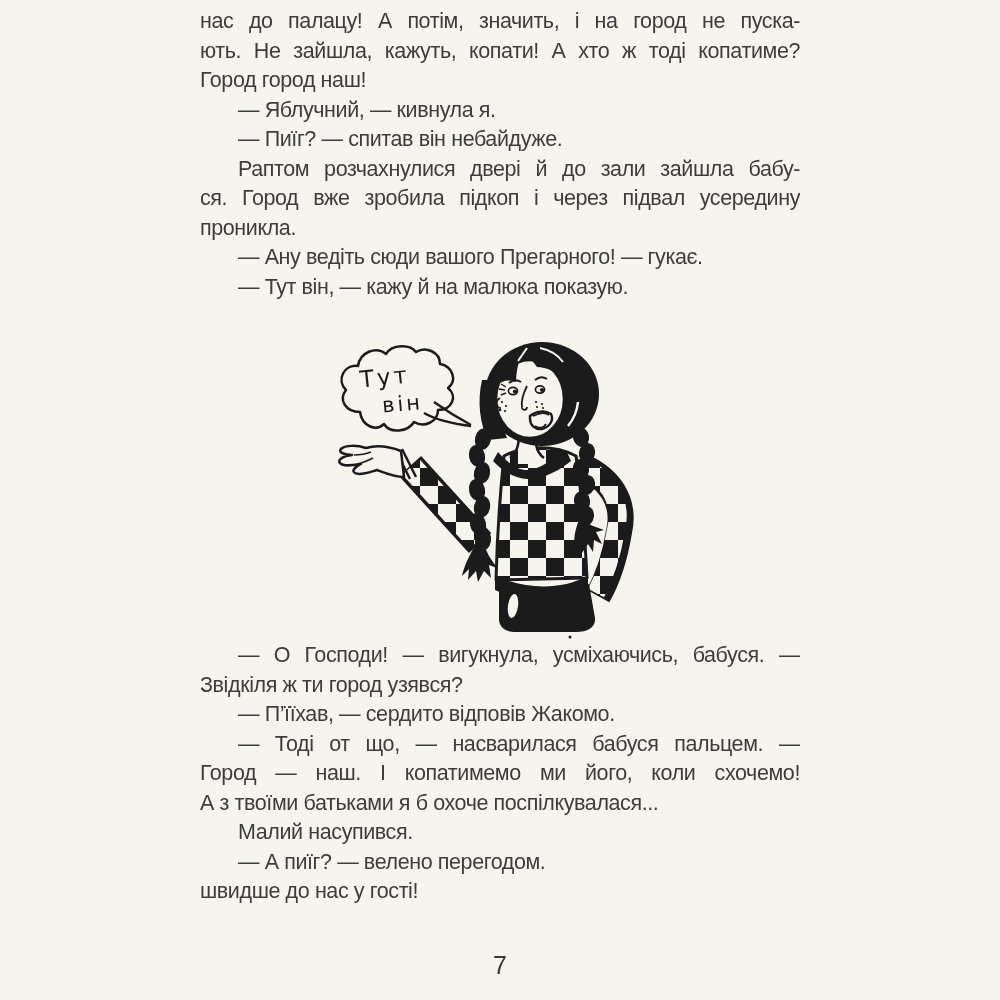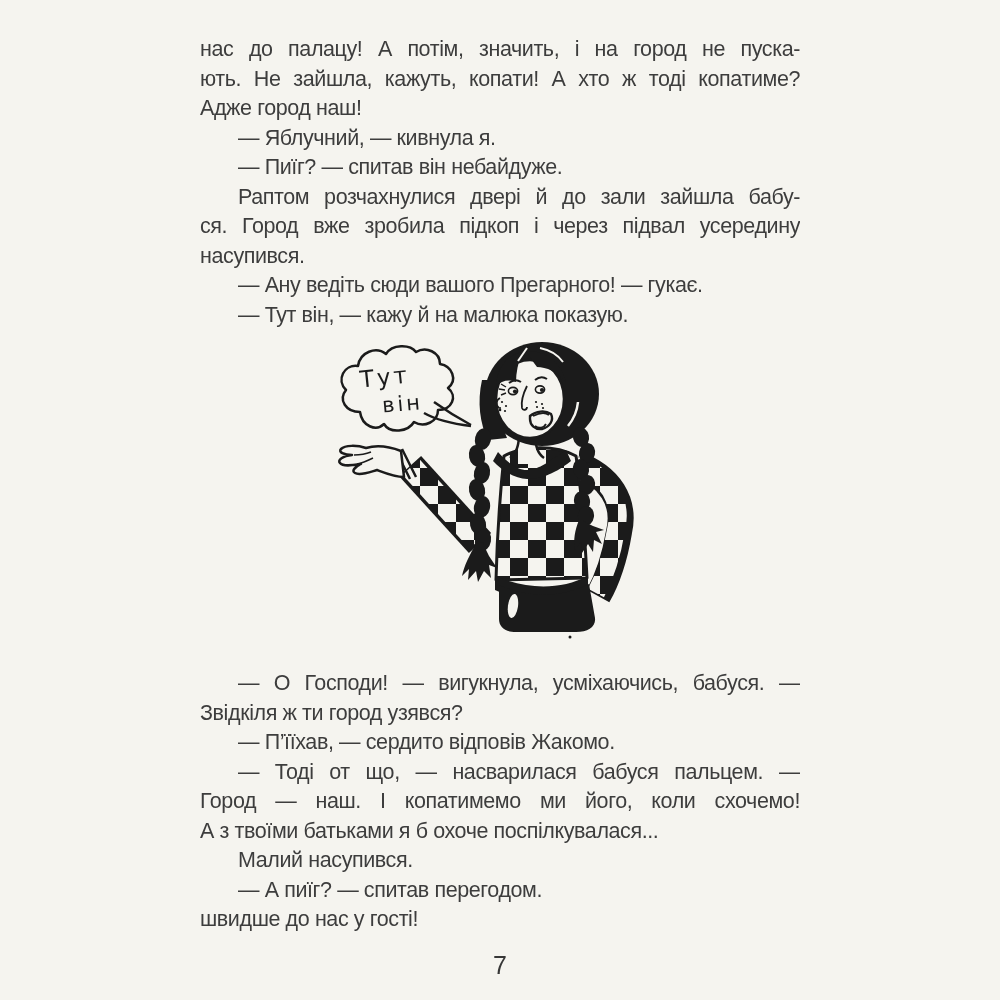--- a/index.html
+++ b/index.html
@@ -4,21 +4,21 @@
 <style>
   html,body { margin:0; padding:0; }
   .page {
     position:relative; width:1000px; height:1000px;
     background:#f5f4ef; overflow:hidden;
     font-family:"Liberation Sans", sans-serif;
     color:#3d3d3d;
   }
   .textblock {
     position:absolute; left:200px; width:600px;
-    font-size:21.5px; letter-spacing:-0.4px;margin-top:28px;
+    font-size:21.5px; letter-spacing:-0.4px;
   }
   #text-top { top:7px; }
   #text-bottom { top:641px; }
   .line {
     height:29.5px; line-height:29.5px;
     white-space:nowrap; overflow:hidden;
   }
   .just { text-align:justify; text-align-last:justify; }
   .ind  { padding-left:38px; }
   .pagenum {
@@ -34,26 +34,26 @@
   }
 </style>
 </head>
 <body>
 
 <div class="page">
 
   <div class="textblock" id="text-top">
       <div class="line just">нас до палацу! А потім, значить, і на город не пуска-</div>
       <div class="line just">ють. Не зайшла, кажуть, копати! А хто ж тоді копатиме?</div>
-      <div class="line">Адже город наш!</div>
+      <div class="line">Город город наш!</div>
       <div class="line ind">— Яблучний, — кивнула я.</div>
       <div class="line ind">— Пиїг? — спитав він небайдуже.</div>
       <div class="line just ind">Раптом розчахнулися двері й до зали зайшла бабу-</div>
       <div class="line just">ся. Город вже зробила підкоп і через підвал усередину</div>
-      <div class="line">насупився.</div>
+      <div class="line">проникла.</div>
       <div class="line ind">— Ану ведіть сюди вашого Прегарного! — гукає.</div>
       <div class="line ind">— Тут він, — кажу й на малюка показую.</div>
     </div>
 
   <div class="illus">
     <svg viewBox="0 0 310 298" width="310" height="298">
       <defs>
         <pattern id="chk" width="36" height="36" patternUnits="userSpaceOnUse">
           <rect width="36" height="36" fill="#f5f4ef"></rect>
           <rect width="18" height="18" fill="#1b1b1b"></rect>
@@ -175,19 +175,19 @@
   </div>
 
   <div class="textblock" id="text-bottom">
       <div class="line just ind">— О Господи! — вигукнула, усміхаючись, бабуся. —</div>
       <div class="line">Звідкіля ж ти город узявся?</div>
       <div class="line ind">— П’їїхав, — сердито відповів Жакомо.</div>
       <div class="line just ind">— Тоді от що, — насварилася бабуся пальцем. —</div>
       <div class="line just">Город — наш. І копатимемо ми його, коли схочемо!</div>
       <div class="line">А з твоїми батьками я б охоче поспілкувалася...</div>
       <div class="line ind">Малий насупився.</div>
-      <div class="line ind">— А пиїг? — спитав перегодом.</div>
+      <div class="line ind">— А пиїг? — велено перегодом.</div>
       <div class="line">швидше до нас у гості!</div>
     </div>
 
   <div class="pagenum">7</div>
 
 </div>
 
 </body></html>

